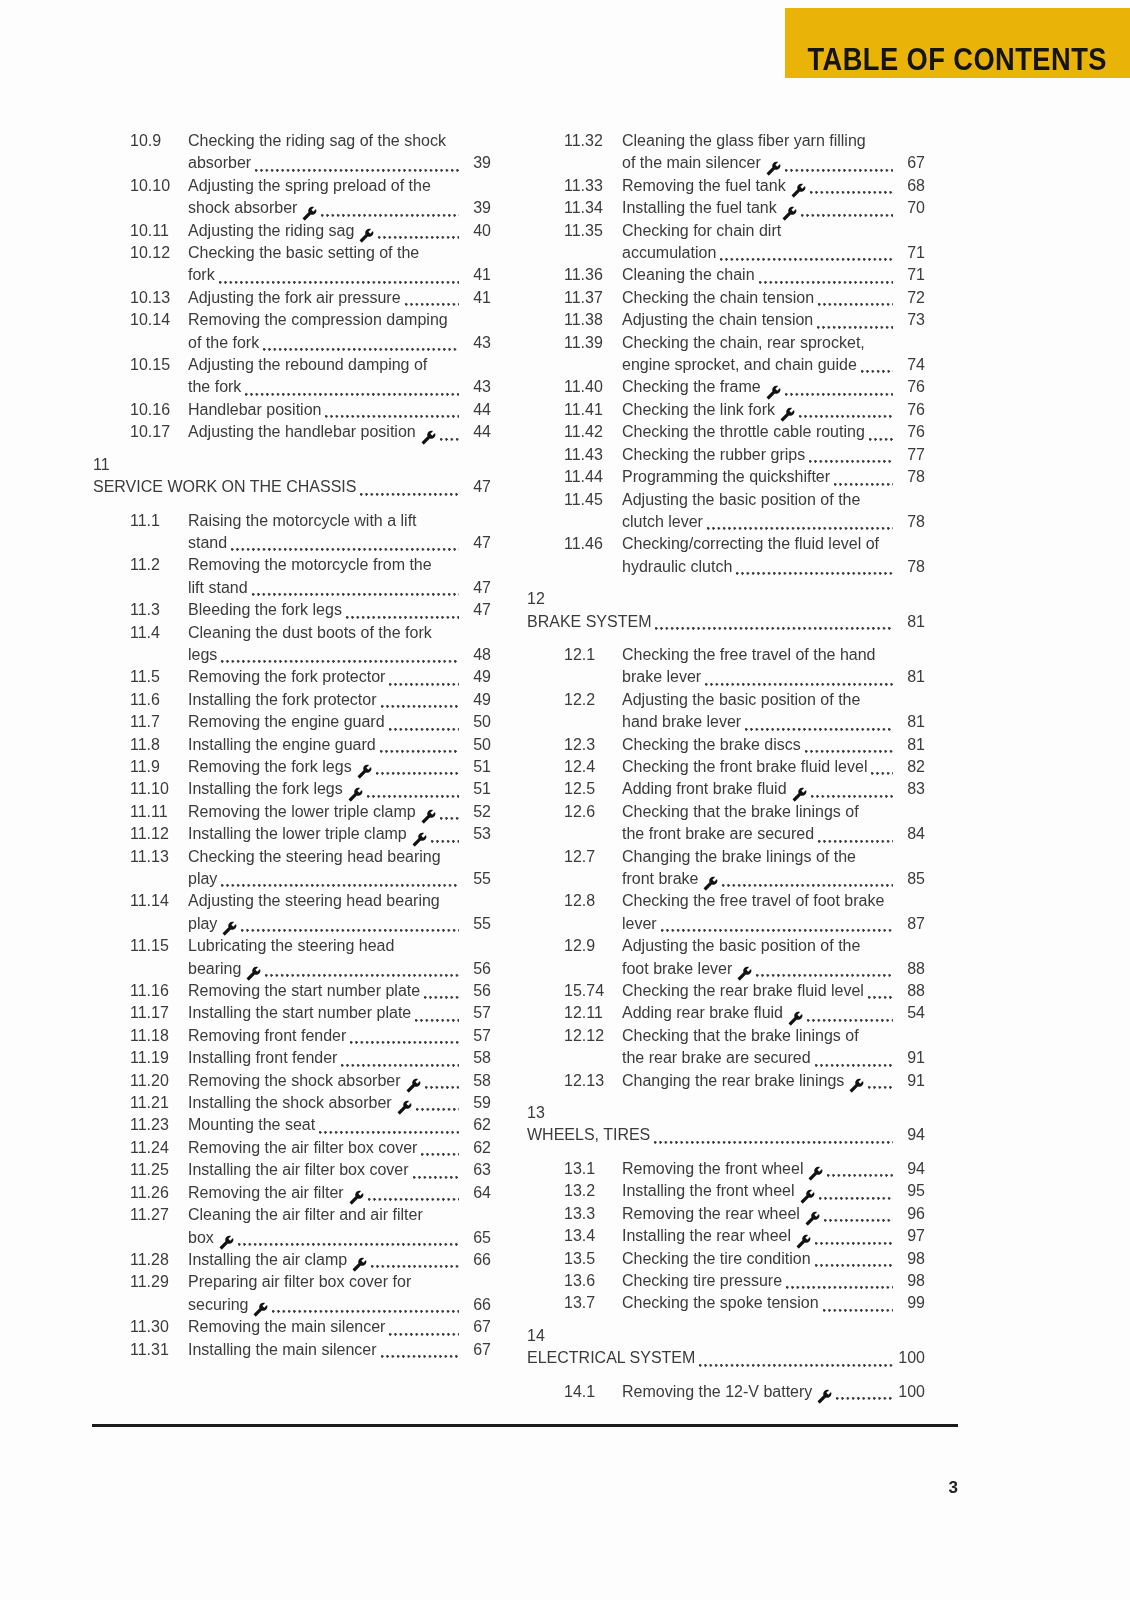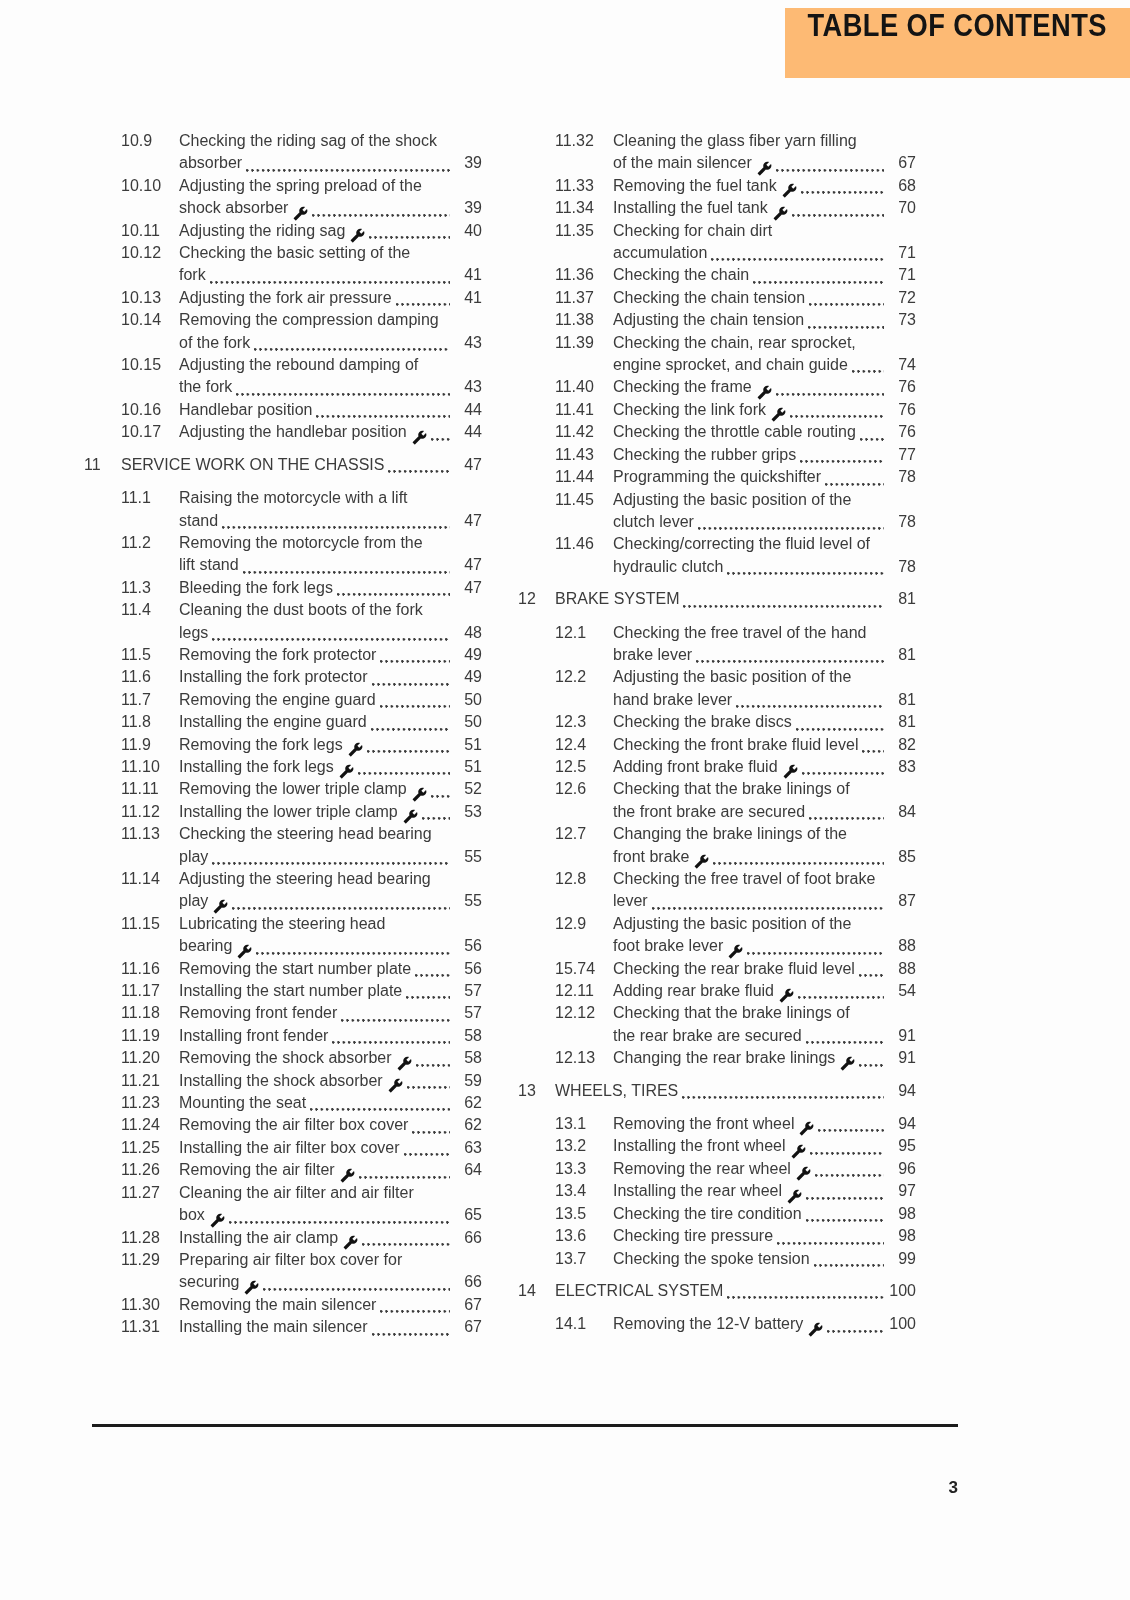--- a/index.html
+++ b/index.html
@@ -2,34 +2,34 @@
 <html><head>
 <meta charset="utf-8">
 <style>
   html,body{margin:0;padding:0;}
   body{
     width:1130px;height:1600px;background:#fdfdfd;position:relative;
     font-family:"Liberation Sans", sans-serif;color:#3b3b3b;overflow:hidden;
   }
   .header-band{
     position:absolute;left:785px;top:8px;width:345px;height:70px;
-    background:#fdba74;display:flex;align-items:flex-start;justify-content:center;
+    background:#eab308;display:flex;align-items:flex-end;justify-content:center;
   }
   .header-title{
     font-size:31px;font-weight:bold;color:#141414;white-space:nowrap;
     transform:scaleX(0.88);transform-origin:center;letter-spacing:0.5px;
   }
   .columns{
-    position:absolute;left:84px;top:130px;width:832px;
+    position:absolute;left:93px;top:130px;width:832px;
     display:flex;gap:36px;
   }
   .col{width:398px;font-size:16px;line-height:22.4px;}
   .entry{display:flex;padding-left:37px;}
   .entry .num{width:58px;flex:none;}
-  .chapter{display:flex;margin:10px 0 11px 0;}
+  .chapter{display:flex;margin:10px 0 11px 0;flex-direction:column;}
   .chapter .num{width:37px;flex:none;}
   .body{flex:1;min-width:0;}
   .line{display:block;white-space:nowrap;}
   .line.last{display:flex;align-items:baseline;}
   .line.last .txt{white-space:nowrap;flex:none;}
   .leader{
     flex:1 1 auto;min-width:10px;align-self:flex-end;height:5px;margin:0 4px 2px 4px;
     background-image:radial-gradient(circle at 1.2px 2.4px,#3b3b3b 1.1px,transparent 1.45px);
     background-size:5.3px 5px;background-repeat:repeat-x;background-position:left bottom;
   }
@@ -595,21 +595,21 @@
             <span class="txt">accumulation</span>
             <span class="leader"></span>
             <span class="pg">71</span>
           </span>
         </span>
       </div>
       <div class="entry">
         <span class="num">11.36</span>
         <span class="body">
           <span class="line last">
-            <span class="txt">Checking the chain</span>
+            <span class="txt">Cleaning the chain</span>
             <span class="leader"></span>
             <span class="pg">71</span>
           </span>
         </span>
       </div>
       <div class="entry">
         <span class="num">11.37</span>
         <span class="body">
           <span class="line last">
             <span class="txt">Checking the chain tension</span>

